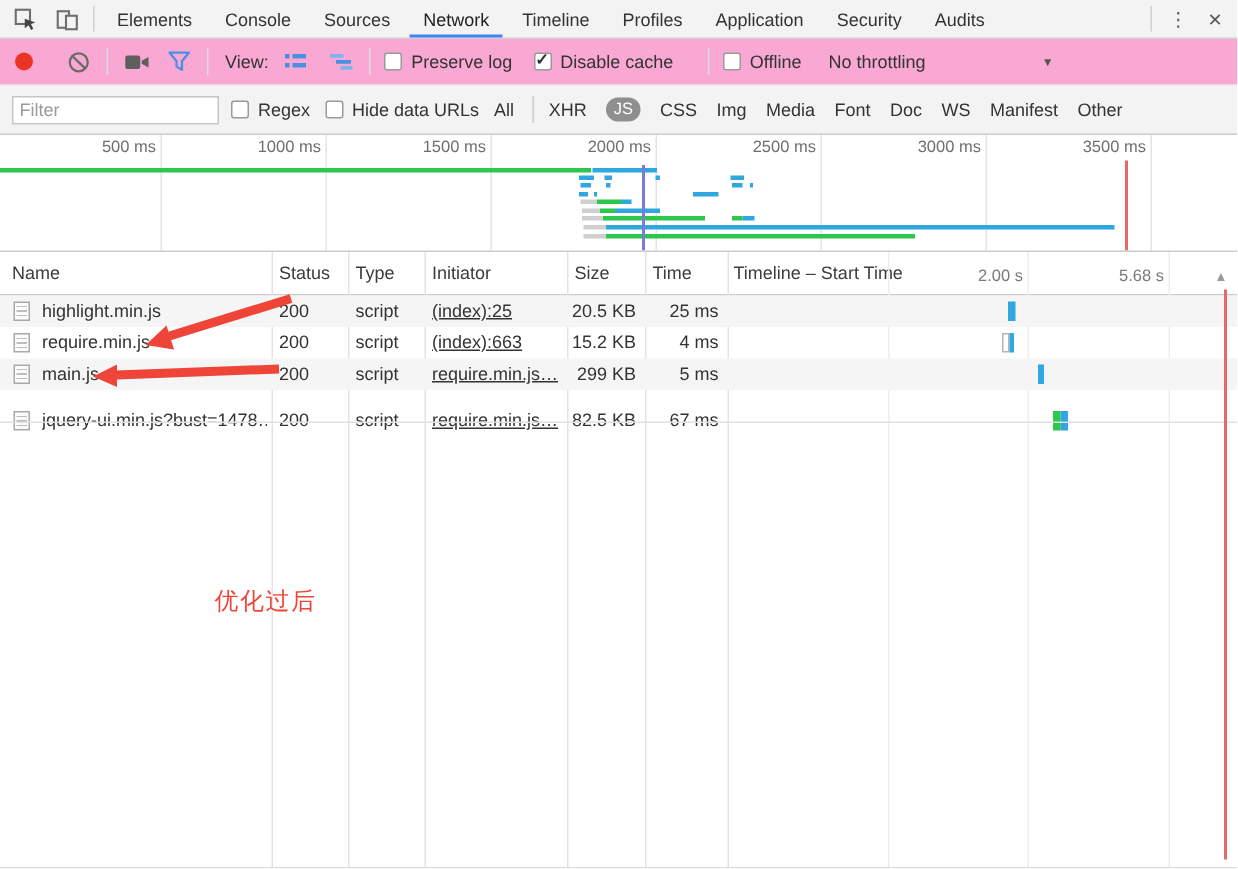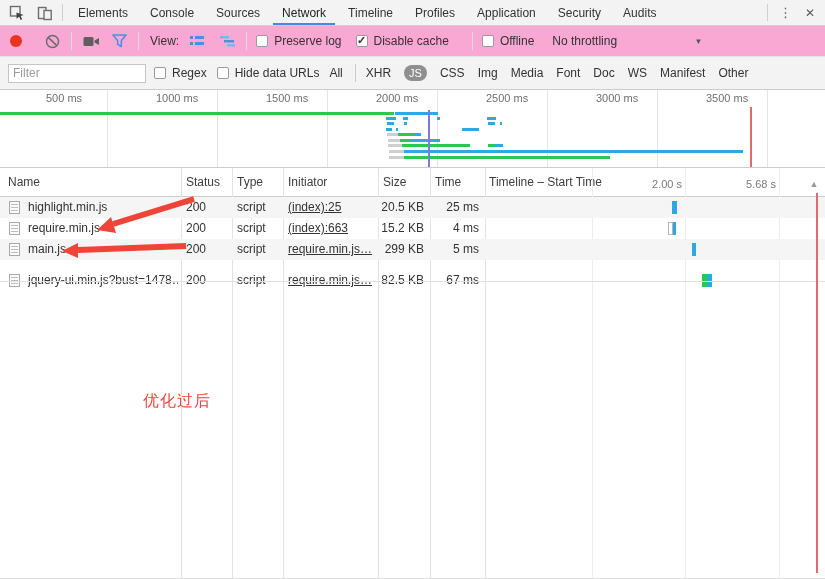--- a/index.html
+++ b/index.html
@@ -44,21 +44,21 @@
   .filter-input::placeholder { color:#9a9a9a; }
   .fspace { width:8px; }
   #chip-strip { display:flex; align-items:center; gap:13px; margin-left:10px; }
   .chip { color:#333; cursor:pointer; white-space:nowrap; }
   .chip.pill { background:#8f8f8f; color:#fff; border-radius:9px; padding:2px 5px; font-size:11px; }
   .cdiv { width:1px; height:18px; background:#ccc; }
   
   .overview { position:absolute; top:90px; left:0; width:825px; height:78px; background:#fff;
     border-bottom:1px solid #ccc; overflow:hidden; }
   .ov-grid { position:absolute; top:0; bottom:0; width:1px; background:#e4e4e4; }
-  .ov-tick { position:absolute; top:2px; width:58px; font-size:11px; color:#6f6f6f; }
+  .ov-tick { position:absolute; top:2px; width:58px; text-align:right; font-size:11px; color:#6f6f6f; }
   .ov-bar { position:absolute; height:3px; }
   .ov-line { position:absolute; top:22px; height:3px; }
   .vline { position:absolute; width:2px; }
   
   .thead { position:absolute; top:168px; left:0; width:825px; height:29px; background:#fff;
     border-bottom:1px solid #ccc; }
   .th { position:absolute; top:0; height:29px; line-height:29px; color:#3c3c3c; white-space:nowrap; cursor:pointer; }
   .tl-tick { position:absolute; top:0; height:29px; line-height:32px; font-size:11px; color:#7a7a7a; text-align:right; }
   .col-sep { position:absolute; top:168px; bottom:0; width:1px; background:#e3e3e3; }
   .tl-grid { position:absolute; top:168px; bottom:0; width:1px; background:#ededed; }

